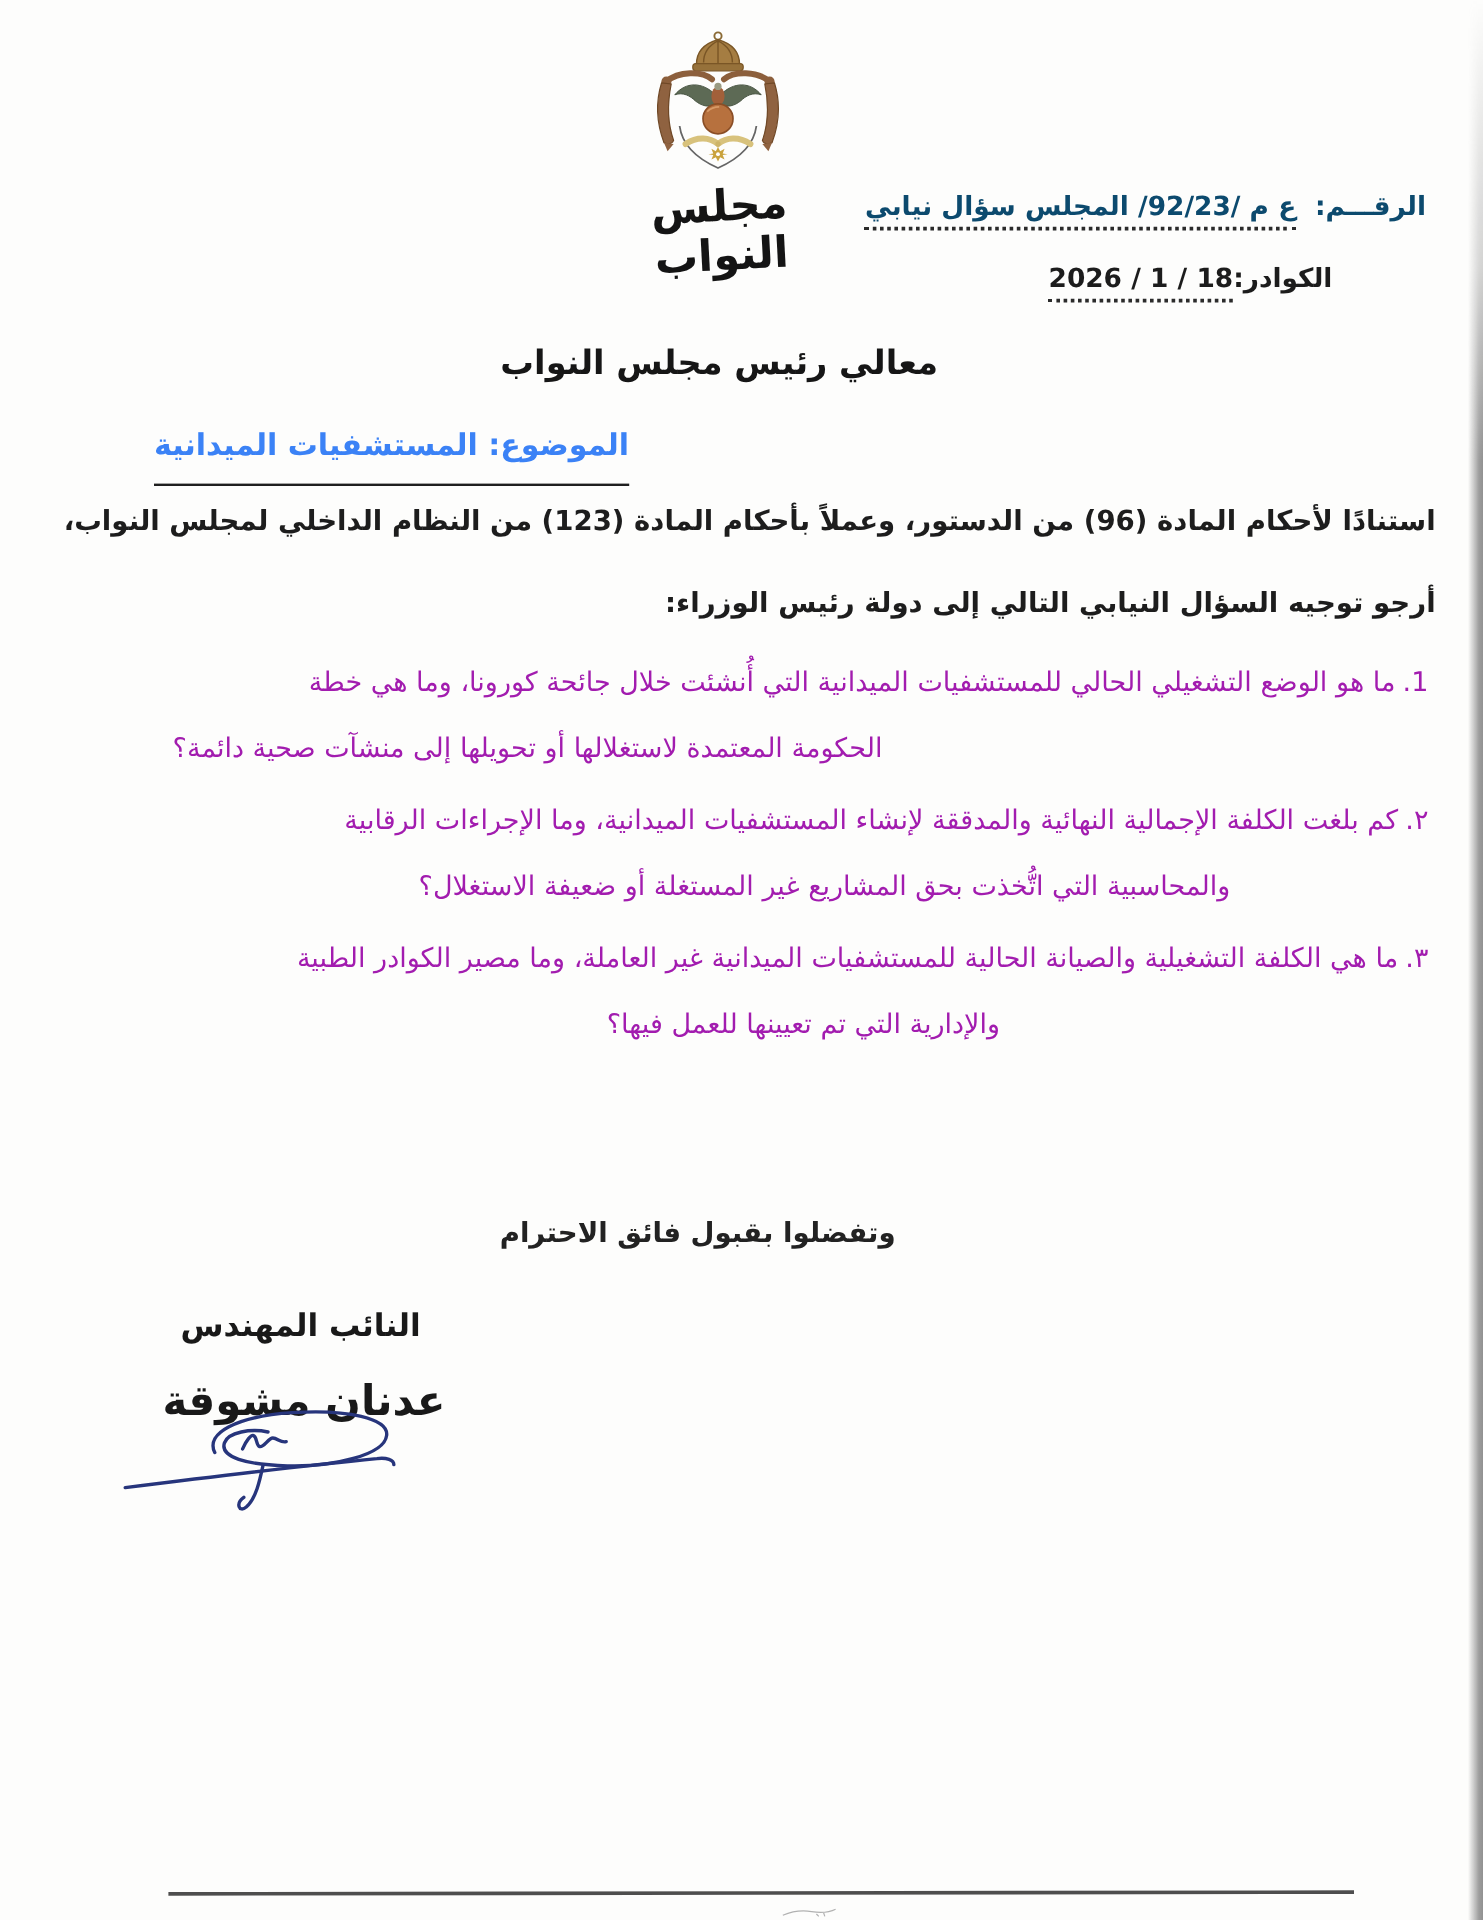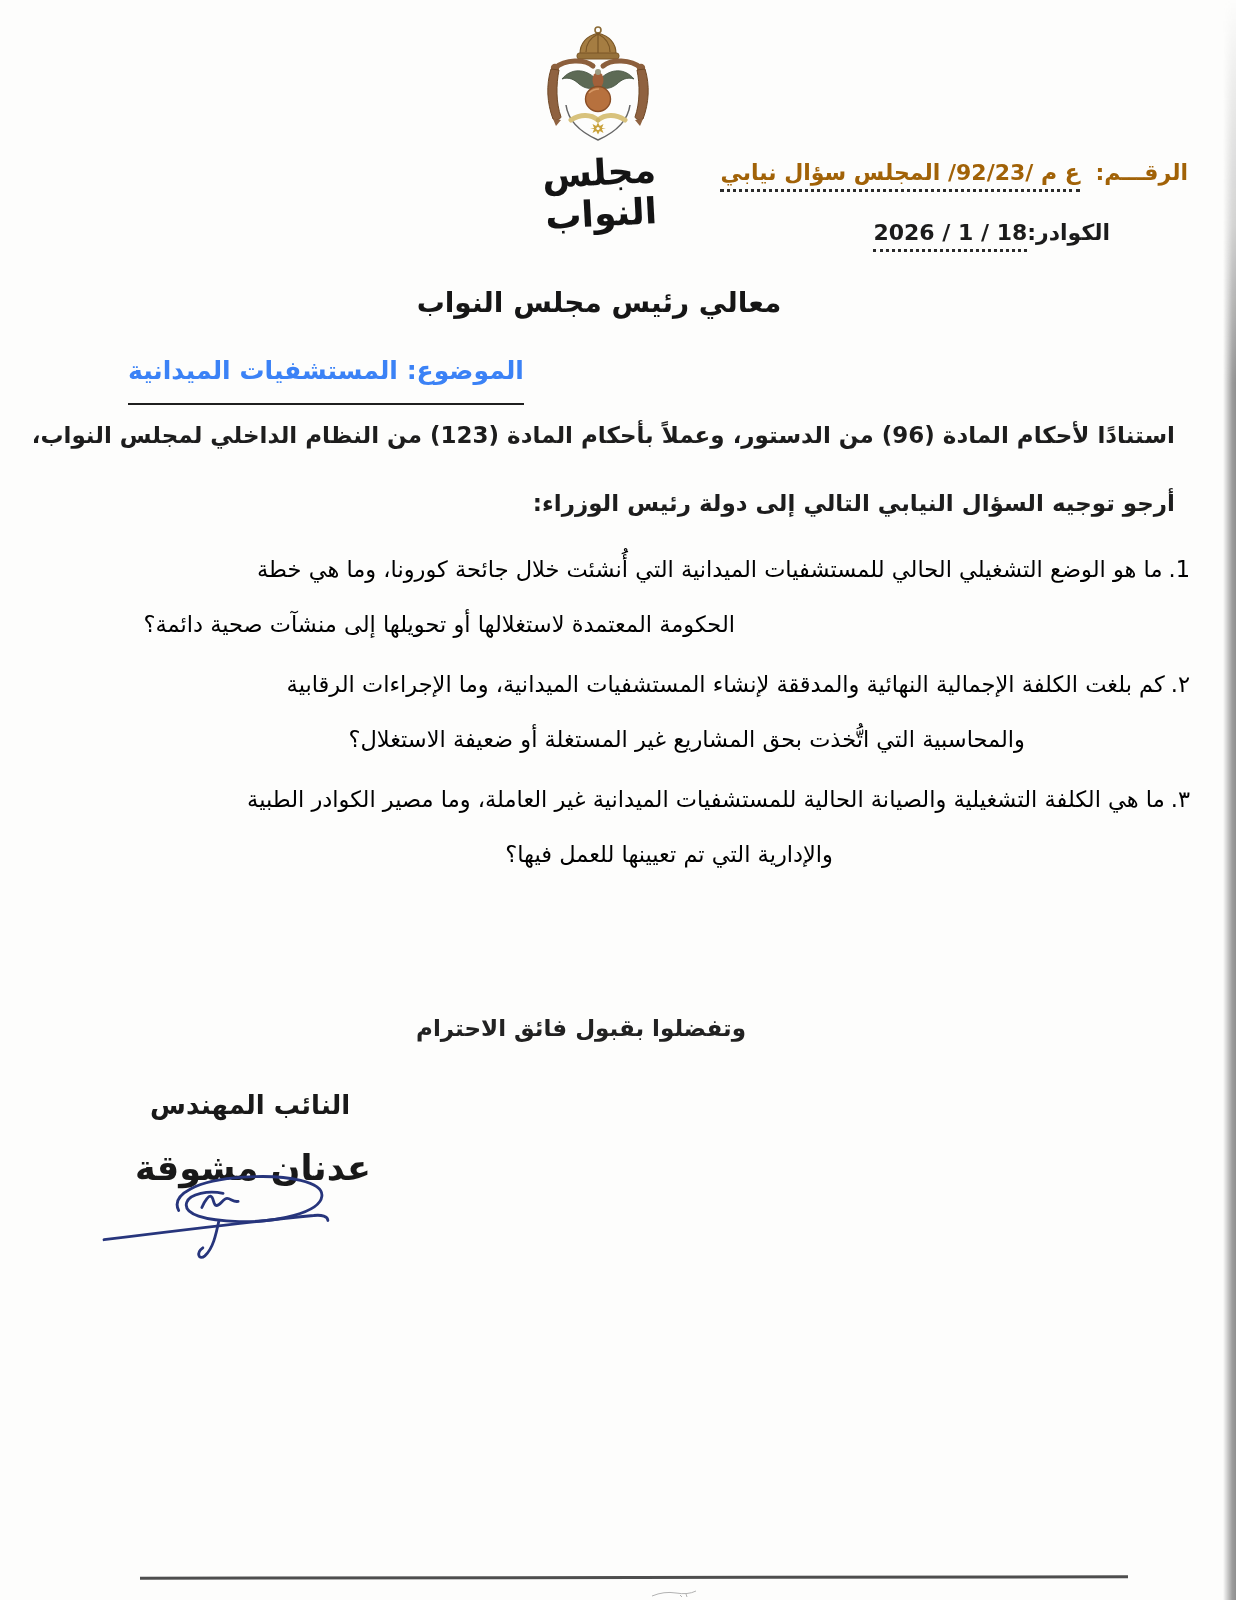--- a/index.html
+++ b/index.html
@@ -18,37 +18,37 @@
     background:linear-gradient(to right, rgba(150,150,150,0) 0%, #9d9d9d 70%, #8f8f8f 100%);
     -webkit-mask-image:linear-gradient(to bottom, transparent 0%, rgba(0,0,0,.4) 14%, #000 24%, #000 100%);
             mask-image:linear-gradient(to bottom, transparent 0%, rgba(0,0,0,.4) 14%, #000 24%, #000 100%);
   }
   .emblem{position:absolute;left:533px;top:22px;width:130px;height:132px;}
   .calligraphy{
     position:absolute;left:495px;top:152px;width:210px;
     text-align:center;font-size:36px;font-weight:bold;color:#141414;
     transform:rotate(-3deg);letter-spacing:0;
   }
-  .ref-line{position:absolute;top:160px;right:48px;font-size:22px;font-weight:bold;color:#a16207;white-space:nowrap;}
+  .ref-line{position:absolute;top:160px;right:48px;font-size:22px;font-weight:bold;color:#0c4a6e;white-space:nowrap;}
   .ref-line .lbl{margin-left:8px;}
   .dotted{border-bottom:3px dotted #2b2b2b;padding-bottom:4px;}
   .date-line{position:absolute;top:220px;right:126px;font-size:22px;font-weight:bold;color:#1c1c1c;white-space:nowrap;}
   .salutation{
     position:absolute;top:286px;left:0;right:0;text-align:center;
     font-size:28px;font-weight:bold;color:#161616;transform:translateX(-19px);
   }
   .subject{
     position:absolute;left:128px;top:356px;
     font-size:25px;font-weight:bold;color:#3b82f6;
     border-bottom:2.5px solid #1f1f1f;padding-bottom:18px;white-space:nowrap;
   }
-  .intro-line{position:absolute;right:61px;font-size:23px;font-weight:bold;color:#1d1d1d;white-space:nowrap;text-align:right;}
+  .intro-line{position:absolute;right:40px;font-size:23px;font-weight:bold;color:#1d1d1d;white-space:nowrap;text-align:right;}
   .intro-1{top:422px;}
   .intro-2{top:490px;}
-  .question{position:absolute;right:46px;left:30px;font-size:22.5px;font-weight:normal;color:#000000;}
+  .question{position:absolute;right:46px;left:30px;font-size:22.5px;font-weight:normal;color:#a21caf;}
   .q1{top:552px;} .q2{top:667px;} .q3{top:782px;} .q4{top:897px;}
   .qline{white-space:nowrap;text-align:right;height:55px;line-height:34px;}
   .q1 .qline-2{margin-right:455px;}
   .q2 .qline-2{margin-right:165px;}
   .q3 .qline-2{margin-right:357px;}
   .q4 .qline-2{margin-right:378px;}
   .qnum{margin-left:6px;}
   .closing{
     position:absolute;top:1015px;left:0;right:0;text-align:center;
     font-size:23px;font-weight:600;color:#222;transform:translateX(-37px);

